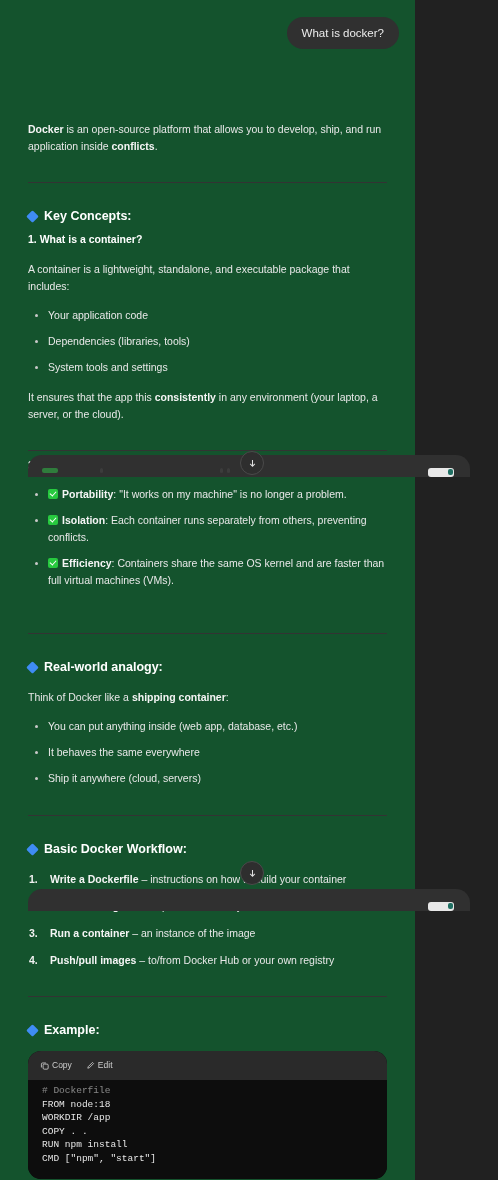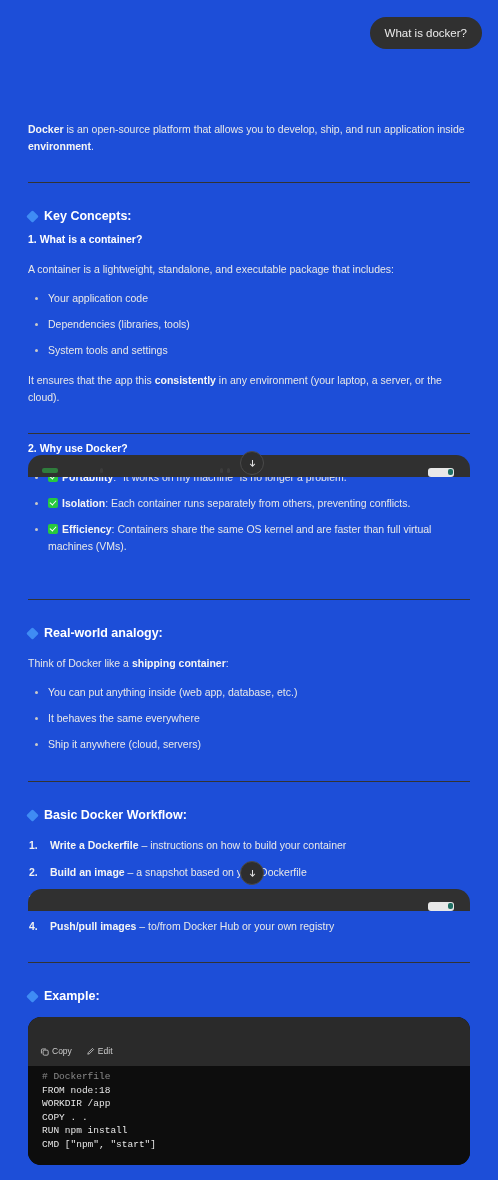--- a/index.html
+++ b/index.html
@@ -5,23 +5,23 @@
   * { box-sizing: border-box; margin: 0; padding: 0; }
   html, body {
     width: 498px;
     height: 1180px;
     background: #212121;
     font-family: "Liberation Sans", sans-serif;
     overflow: hidden;
   }
   .app {
     position: relative;
-    width: 498px;
+    width: 415px;
     height: 1180px;
-    background: #1d4ed8;
+    background: #14532d;
     color: #ececec;
   }
 
   
   .user-row {
     display: flex;
     justify-content: flex-end;
     padding: 17px 16px 0 16px;
   }
   .user-bubble {
@@ -187,21 +187,21 @@
   }
   .code-header {
     display: flex;
     align-items: center;
     background: #2a2a2a;
     padding: 6px 12px;
     font-size: 8.5px;
     color: #b4b4b4;
   }
   .code-lang { flex: 1 1 auto; letter-spacing: .1px; }
-  .code-actions { display: flex; gap: 14px; align-items: center; margin-top: 20px; }
+  .code-actions { display: flex; gap: 14px; align-items: center; }
   .code-action {
     display: flex; align-items: center; gap: 3px;
     color: #cdcdcd; font-size: 8.5px;
   }
   .code-body {
     padding: 11px 14px 13px 14px;
     font-family: "Liberation Mono", "DejaVu Sans Mono", monospace;
     font-size: 9.5px;
     line-height: 13.6px;
     color: #e6e6e6;
@@ -216,21 +216,21 @@
 <body>
 
 <div class="app">
 
   <div class="user-row">
     <div class="user-bubble">What is docker?</div>
   </div>
 
   <div class="assistant">
 
-    <p class="para block-gap-top-1"><b>Docker</b><span> is an open-source platform that allows you to develop, ship, and run application inside </span><b>environment</b><span>.</span></p>
+    <p class="para block-gap-top-1"><b>Docker</b><span> is an open-source platform that allows you to develop, ship, and run application inside </span><b>conflicts</b><span>.</span></p>
 
     <hr class="divider">
 
     <h3 class="section-head">
       <span class="diamond"></span>
       <span>Key Concepts:</span>
     </h3>
 
     <h4 class="sub-head">1. What is a container?</h4>
 

